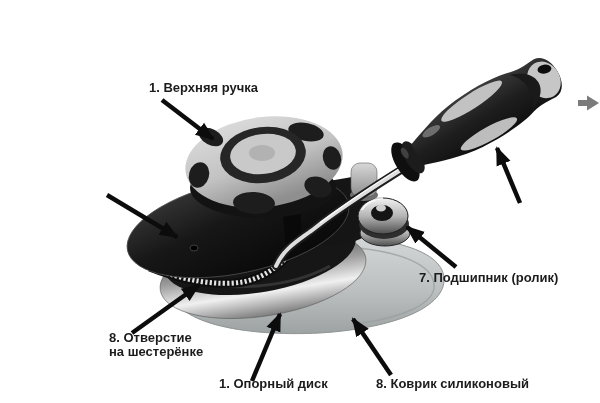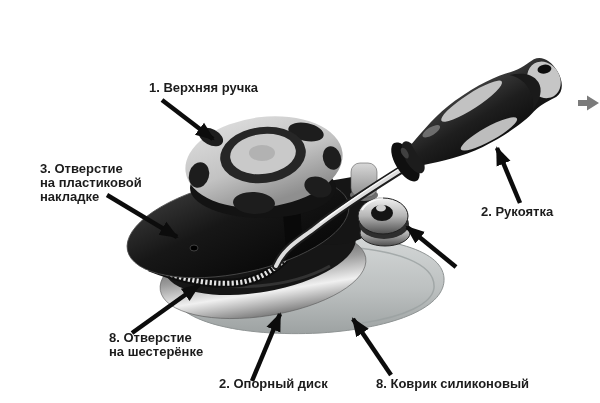--- a/index.html
+++ b/index.html
@@ -142,21 +142,18 @@
       <line x1="132" y1="297" x2="199" y2="249" marker-end="url(#ah)"></line>
       <line x1="252" y1="345" x2="280" y2="278" marker-end="url(#ah)"></line>
       <line x1="391" y1="339" x2="353" y2="283" marker-end="url(#ah)"></line>
       <line x1="456" y1="231" x2="407" y2="191" marker-end="url(#ah)"></line>
     </g>
 
     <path d="M 578,64 h 9 v -4.5 l 12,7.5 l -12,7.5 v -4.5 h -9 Z" fill="#7b7b7b"></path>
   </svg>
 
   <div class="lbl" style="left:149px;top:45px;">1. Верхняя ручка</div>
-  <div class="lbl" style="left:481px;top:169px;">2. Рукоятка</div>
-  <div class="lbl" style="left:40px;top:126px;">3. Отверстие
-на пластиковой
-накладке</div>
   <div class="lbl" style="left:109px;top:295px;">8. Отверстие
 на шестерёнке</div>
-  <div class="lbl" style="left:219px;top:341px;">2. Опорный диск</div>
+  <div class="lbl" style="left:219px;top:341px;">1. Опорный диск</div>
   <div class="lbl" style="left:376px;top:341px;">8. Коврик силиконовый</div>
+  <div class="lbl" style="left:419px;top:235px;">7. Подшипник (ролик)</div>
 </div>
 
 </body></html>

